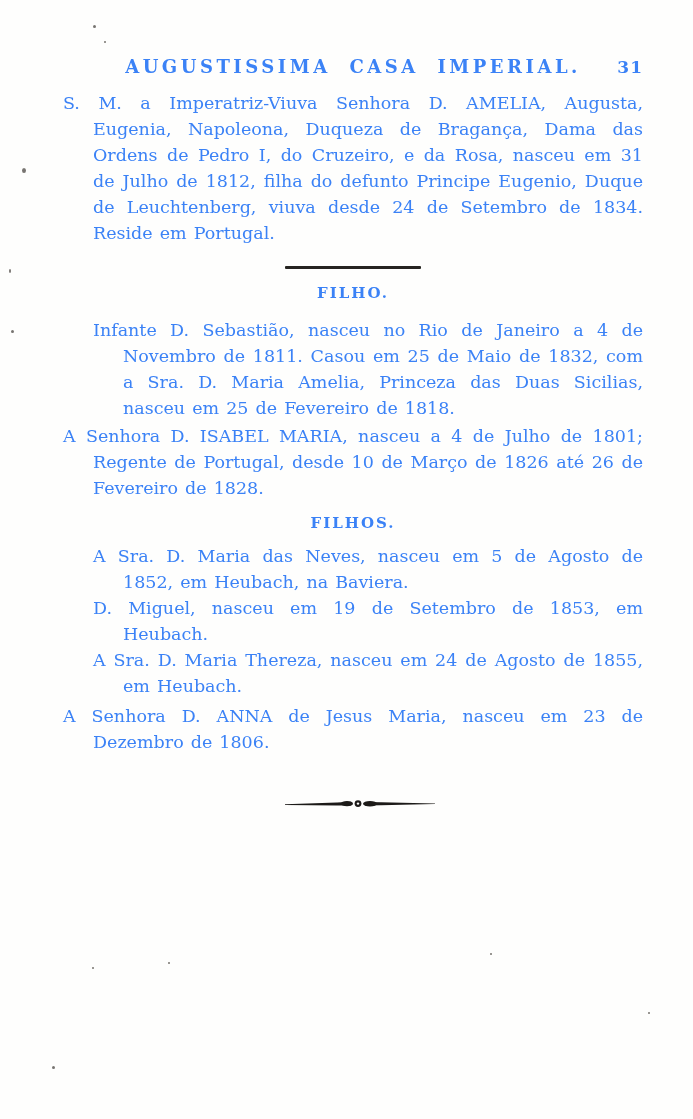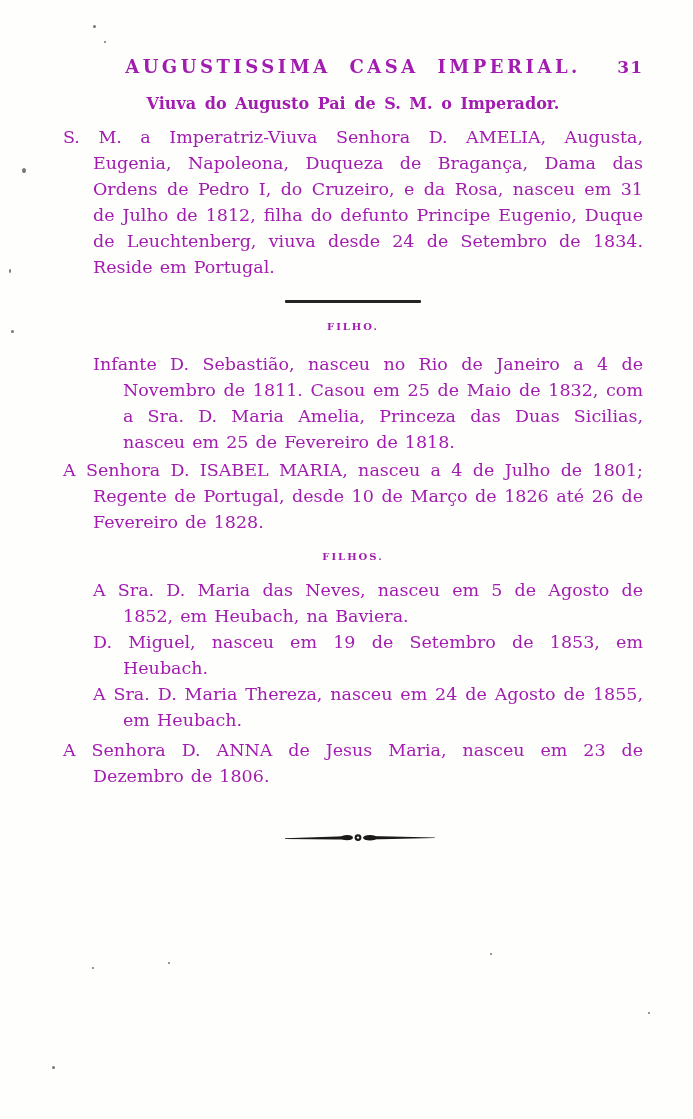--- a/index.html
+++ b/index.html
@@ -7,21 +7,21 @@
     padding: 0;
     background: #e8e8e8;
   }
   .page {
     position: relative;
     width: 693px;
     height: 1119px;
     margin: 0 auto;
     background: #fefefd;
     font-family: "DejaVu Serif", "Liberation Serif", serif;
-    color: #a21caf;
+    color: #3b82f6;
     overflow: hidden;
   }
   .content {
     position: absolute;
     left: 63px;
     top: 56px;
     width: 580px;
   }
   
   .running-header {
@@ -77,21 +77,21 @@
   .mt-mt      { margin-top: 8px;  }
   .mt-seb     { margin-top: 16px; }
   .mt-isabel  { margin-top: 2px;  }
   .mt-miguel  { margin-top: 2px;  }
   .mt-neves   { margin-top: 12px; }
   .mt-anna    { margin-top: 4px;  }
   
   .sub-label {
     margin-top: 16px;
     text-align: center;
-    font-size: 10px;
+    font-size: 15px;
     font-weight: bold;
     letter-spacing: 2px;
     line-height: 16px;
   }
   .sub-label.filhos { margin-top: 14px; }
   
   .rule-divider {
     width: 136px;
     height: 2.5px;
     background: #262421;
@@ -130,21 +130,20 @@
   <div class="speckle" style="left:648px; top:1012px; width:2px; height:2px;"></div>
 
   <div class="content">
 
     <header class="running-header">
       <span class="running-title">AUGUSTISSIMA CASA IMPERIAL.</span>
       <span class="page-number">31</span>
     </header>
 
     <section>
-      <h2 class="subheading first">Viuva do Augusto Pai de S. M. o Imperador.</h2>
       <p class="entry hang-1 mt-para1">S. M. a Imperatriz-Viuva Senhora D. AMELIA, Augusta, Eugenia, Napoleona, Duqueza de Bragança, Dama das Ordens de Pedro I, do Cruzeiro, e da Rosa, nasceu em 31 de Julho de 1812, filha do defunto Principe Eugenio, Duque de Leuchtenberg, viuva desde 24 de Setembro de 1834. Reside em Portugal.</p>
     </section>
 
     <div class="rule-divider"></div>
 
     <section>
 
 
       <div class="sub-label">FILHO.</div>
 

